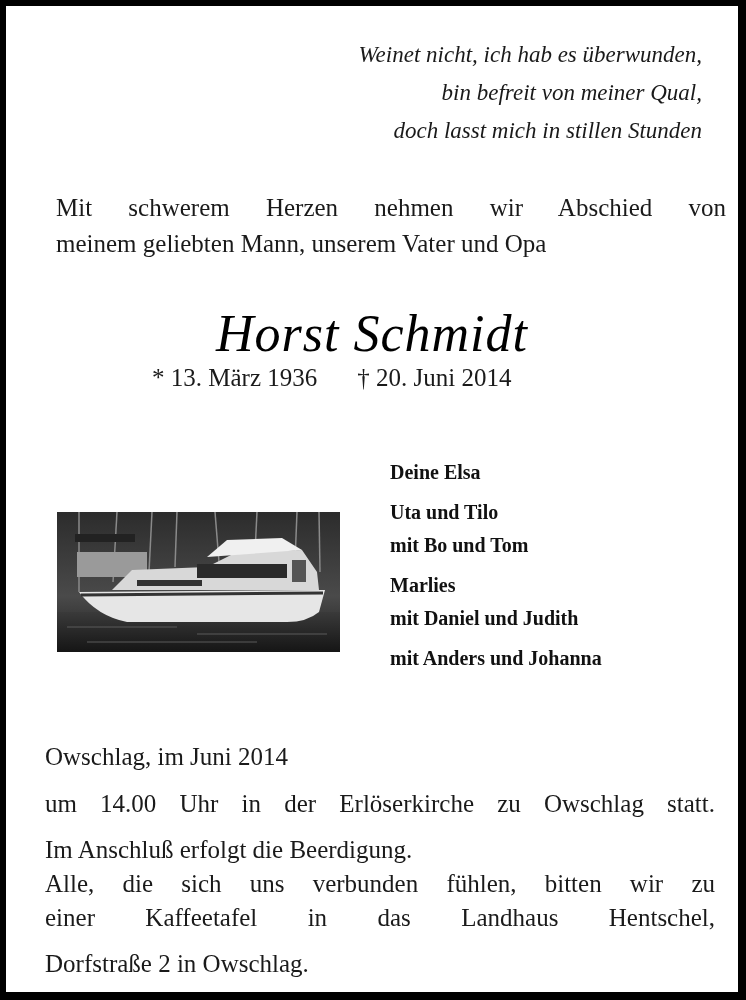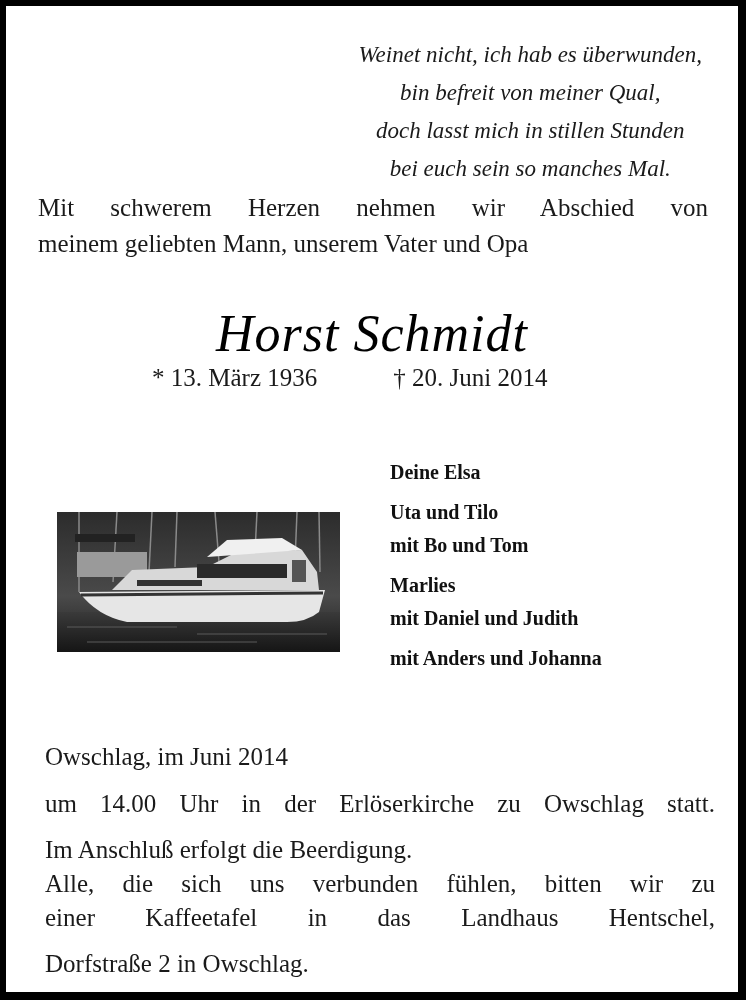--- a/index.html
+++ b/index.html
@@ -7,36 +7,36 @@
     .frame {
       position: absolute; left: 0; top: 0;
       width: 746px; height: 1000px; box-sizing: border-box;
       border-left: 6px solid #000; border-top: 6px solid #000;
       border-right: 8px solid #000; border-bottom: 8px solid #000;
       background: #fff;
     }
     .serif { font-family: "Liberation Serif", "DejaVu Serif", serif; color: #1a1a1a; }
     .poem {
       position: absolute; right: 36px; top: 30px;
-      text-align: center; font-style: italic; font-size: 23px; line-height: 38px;
+      text-align: right; font-style: italic; font-size: 23px; line-height: 38px;
     }
     .poem div { white-space: nowrap; }
     .intro {
-      position: absolute; left: 32px; top: 184px; width: 670px;
+      position: absolute; left: 50px; top: 184px; width: 670px;
       font-size: 25px; line-height: 36px; text-align: justify;
     }
     .intro .l1 { text-align-last: justify; display: block; }
     .name {
       position: absolute; left: 0; right: 0; top: 283px; text-align: center;
       font-size: 52px; font-style: italic; color: #000; line-height: 90px;
       letter-spacing: 1px;
     }
     .dates {
       position: absolute; left: 146px; top: 357px; font-size: 25px; line-height: 30px;
-      display: flex; gap: 76px; white-space: nowrap;
+      display: flex; gap: 40px; white-space: nowrap;
     }
     .family {
       position: absolute; left: 384px; top: 450px;
       font-weight: bold; font-size: 20px; line-height: 33px; color: #111;
     }
     .family .grp { margin-bottom: 7px; }
     .family .grp div { white-space: nowrap; }
     .photo {
       position: absolute; left: 51px; top: 506px; width: 283px; height: 140px;
       background: #3a3a3a; overflow: hidden;
@@ -51,21 +51,20 @@
   </style>
 </head>
 <body>
 
 <div class="frame">
 
   <div class="poem serif">
     <div>Weinet nicht, ich hab es überwunden,</div>
     <div>bin befreit von meiner Qual,</div>
     <div>doch lasst mich in stillen Stunden</div>
-    <div>bei euch sein so manches Mal.</div>
   </div>
 
   <div class="intro serif">
     <span class="l1">Mit schwerem Herzen nehmen wir Abschied von</span>
     <span>meinem geliebten Mann, unserem Vater und Opa</span>
   </div>
 
   <div class="name serif">Horst Schmidt</div>
 
   <div class="dates serif">

